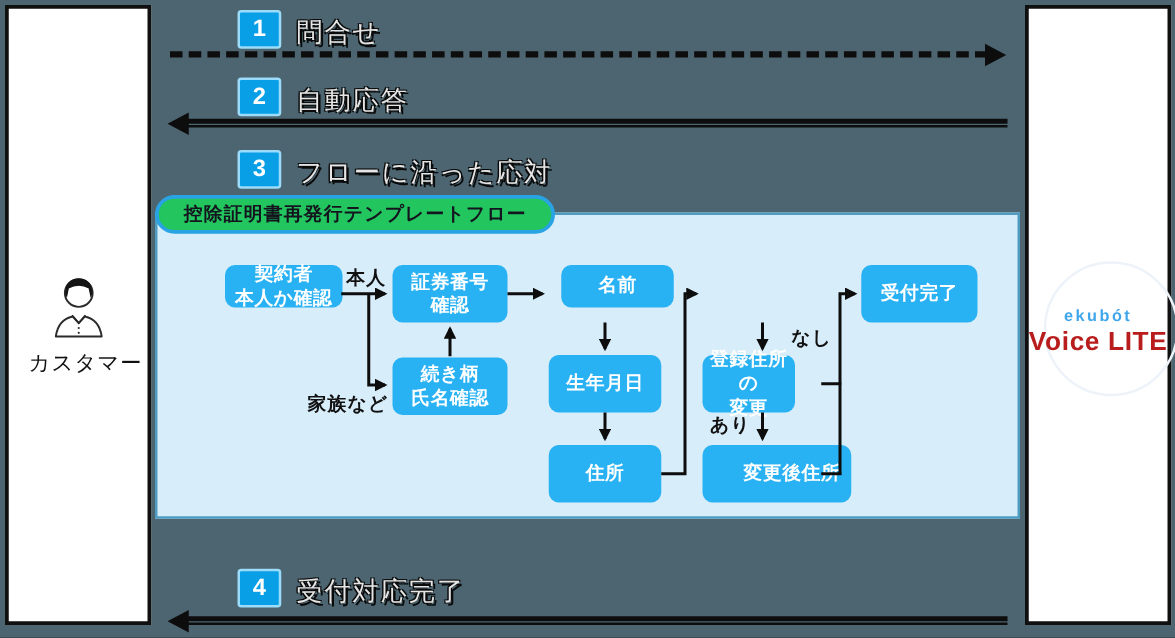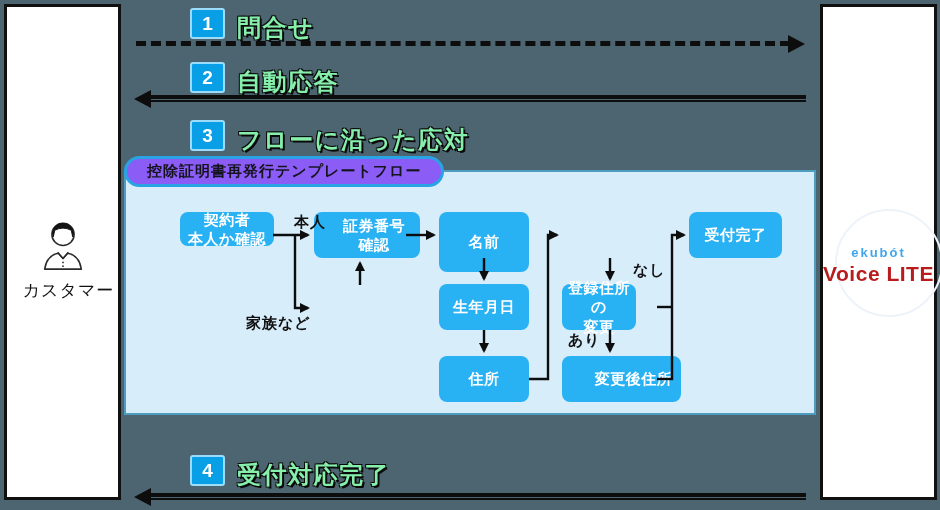--- a/index.html
+++ b/index.html
@@ -30,21 +30,21 @@
     border-radius:50%; border:2px solid #edf3f8; z-index:1;
   }
   
   .step-badge{
     position:absolute; width:35px; height:31px; background:#089fe6;
     border:2px solid #9adcf9; border-radius:3px; box-sizing:border-box;
     display:flex; align-items:center; justify-content:center;
     color:#fff; font-weight:800; font-size:19px;
   }
   .step-title{
-    position:absolute; font-size:24px; font-weight:700; color:#86efac;
+    position:absolute; font-size:21px; font-weight:400; color:#e5e5e5;
     letter-spacing:1.5px; white-space:nowrap;
     text-shadow:-1px -1px 0 #0a0a0a, 1px -1px 0 #0a0a0a, -1px 1px 0 #0a0a0a, 2px 2px 0 #0a0a0a;
   }
   
   .arrow-dashed-line{
     position:absolute; left:136px; top:41px; width:654px; height:0;
     border-top:5px dashed #0d0d0d;
   }
   .arrow-head-right{
     position:absolute; left:788px; top:35px; width:0; height:0;
@@ -58,21 +58,21 @@
     position:absolute; left:134px; width:0; height:0;
     border-right:17px solid #0d0d0d; border-top:9px solid transparent; border-bottom:9px solid transparent;
   }
   
   .flow-panel{
     position:absolute; left:124px; top:170px; width:692px; height:245px;
     background:#d8edfa; border:2px solid #4e9cc0; box-sizing:border-box; z-index:1;
   }
   .flow-ribbon{
     position:absolute; left:124px; top:156px; height:31px; padding:0 20px;
-    background:#8b5cf6; border:3px solid #29a3e3; border-radius:17px; box-sizing:border-box;
+    background:#22c55e; border:3px solid #29a3e3; border-radius:17px; box-sizing:border-box;
     display:flex; align-items:center; z-index:3;
     font-size:15px; font-weight:700; color:#14141e; letter-spacing:1px; white-space:nowrap;
   }
   .flow-node{
     position:absolute; background:#28b1f3; border-radius:8px; z-index:2;
     display:flex; align-items:center; justify-content:center; text-align:center;
     color:#ffffff; font-weight:700; font-size:15px; line-height:1.3;
     white-space:pre-line; letter-spacing:0.5px;
   }
   .edge-label{
@@ -121,31 +121,33 @@
   <div class="arrow-head-left" style="top:90px;"></div>
 
   <div class="step-badge" style="left:190px; top:120px;">3</div>
   <div class="step-title" style="left:237px; top:124px;">フローに沿った応対</div>
 
   <div class="flow-panel"></div>
   <div class="flow-ribbon">控除証明書再発行テンプレートフロー</div>
 
   <div class="flow-node" style="left:180px; top:212px; width:94px; height:34px;">契約者
 本人か確認</div>
-  <div class="flow-node" style="left:314px; top:212px; width:92px; height:46px;padding-left:14px;">証券番号
+  <div class="flow-node" style="left:314px; top:212px; width:92px; height:46px;">証券番号
 確認</div>
-  <div class="flow-node" style="left:439px; top:212px; width:90px; height:60px;">名前</div>
+  <div class="flow-node" style="left:314px; top:286px; width:92px; height:46px;">続き柄
+氏名確認</div>
+  <div class="flow-node" style="left:449px; top:212px; width:90px; height:34px;">名前</div>
   <div class="flow-node" style="left:439px; top:284px; width:90px; height:46px;">生年月日</div>
   <div class="flow-node" style="left:439px; top:356px; width:90px; height:46px;">住所</div>
   <div class="flow-node" style="left:562px; top:284px; width:74px; height:46px;">登録住所の
 変更</div>
   <div class="flow-node" style="left:562px; top:356px; width:95px; height:46px;padding-left:24px;">変更後住所</div>
   <div class="flow-node" style="left:689px; top:212px; width:93px; height:46px;">受付完了</div>
 
-  <div class="edge-label" style="left:294px; top:213px;">本人</div>
+  <div class="edge-label" style="left:277px; top:213px;">本人</div>
   <div class="edge-label" style="left:246px; top:314px;">家族など</div>
   <div class="edge-label" style="left:633px; top:261px;">なし</div>
   <div class="edge-label" style="left:568px; top:331px;">あり</div>
 
   <svg class="connector-svg" width="940" height="510" viewBox="0 0 940 510">
     <defs>
       <marker id="ah" markerUnits="userSpaceOnUse" markerWidth="10" markerHeight="10" refX="8" refY="5" orient="auto">
         <path d="M0,0 L10,5 L0,10 Z" fill="#0d0d0d"></path>
       </marker>
     </defs>

